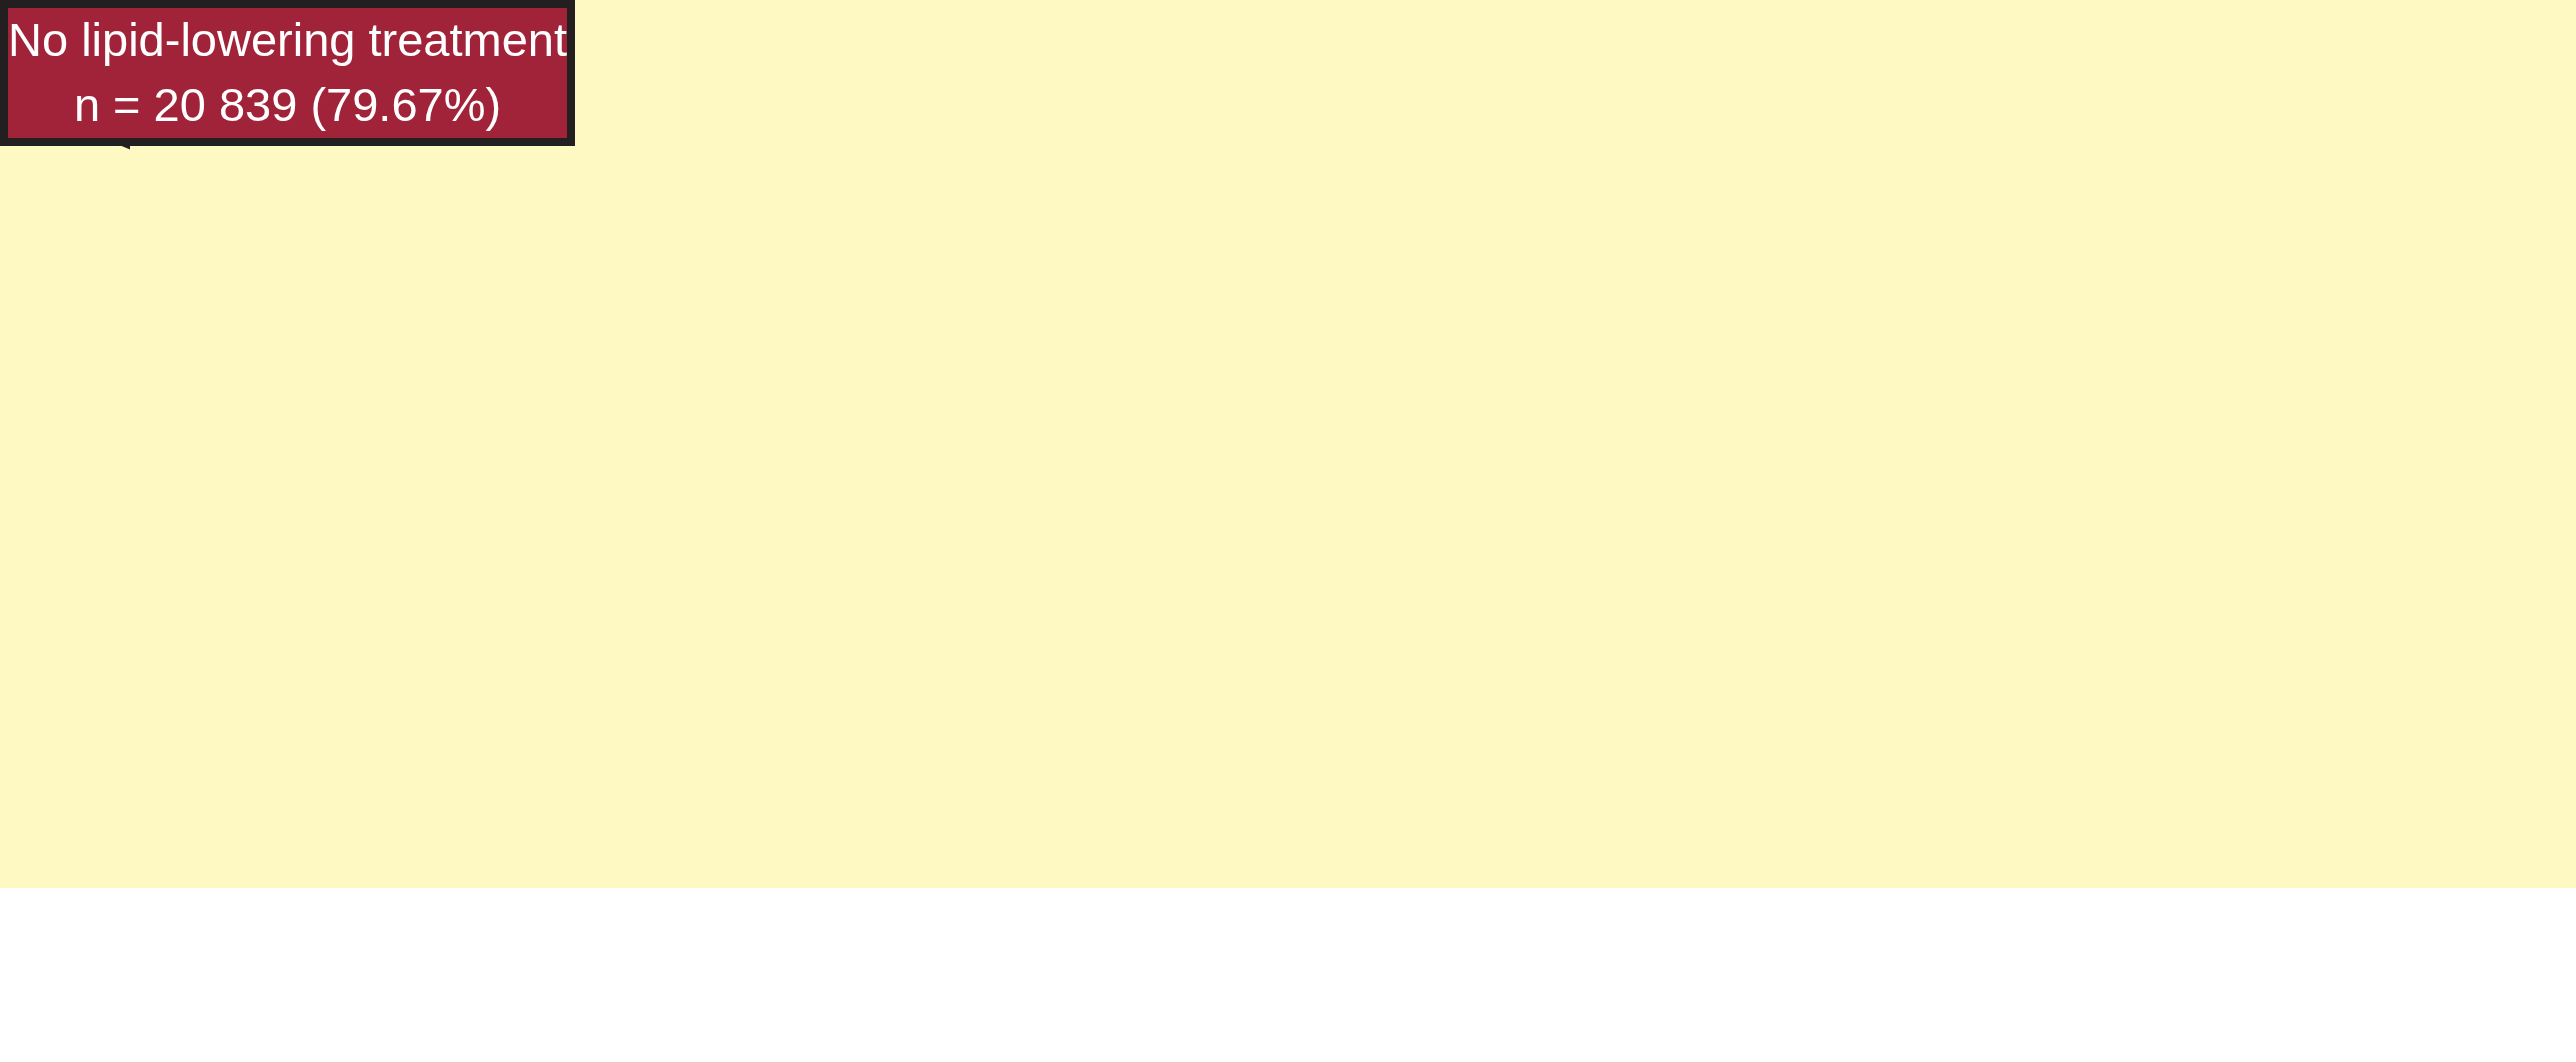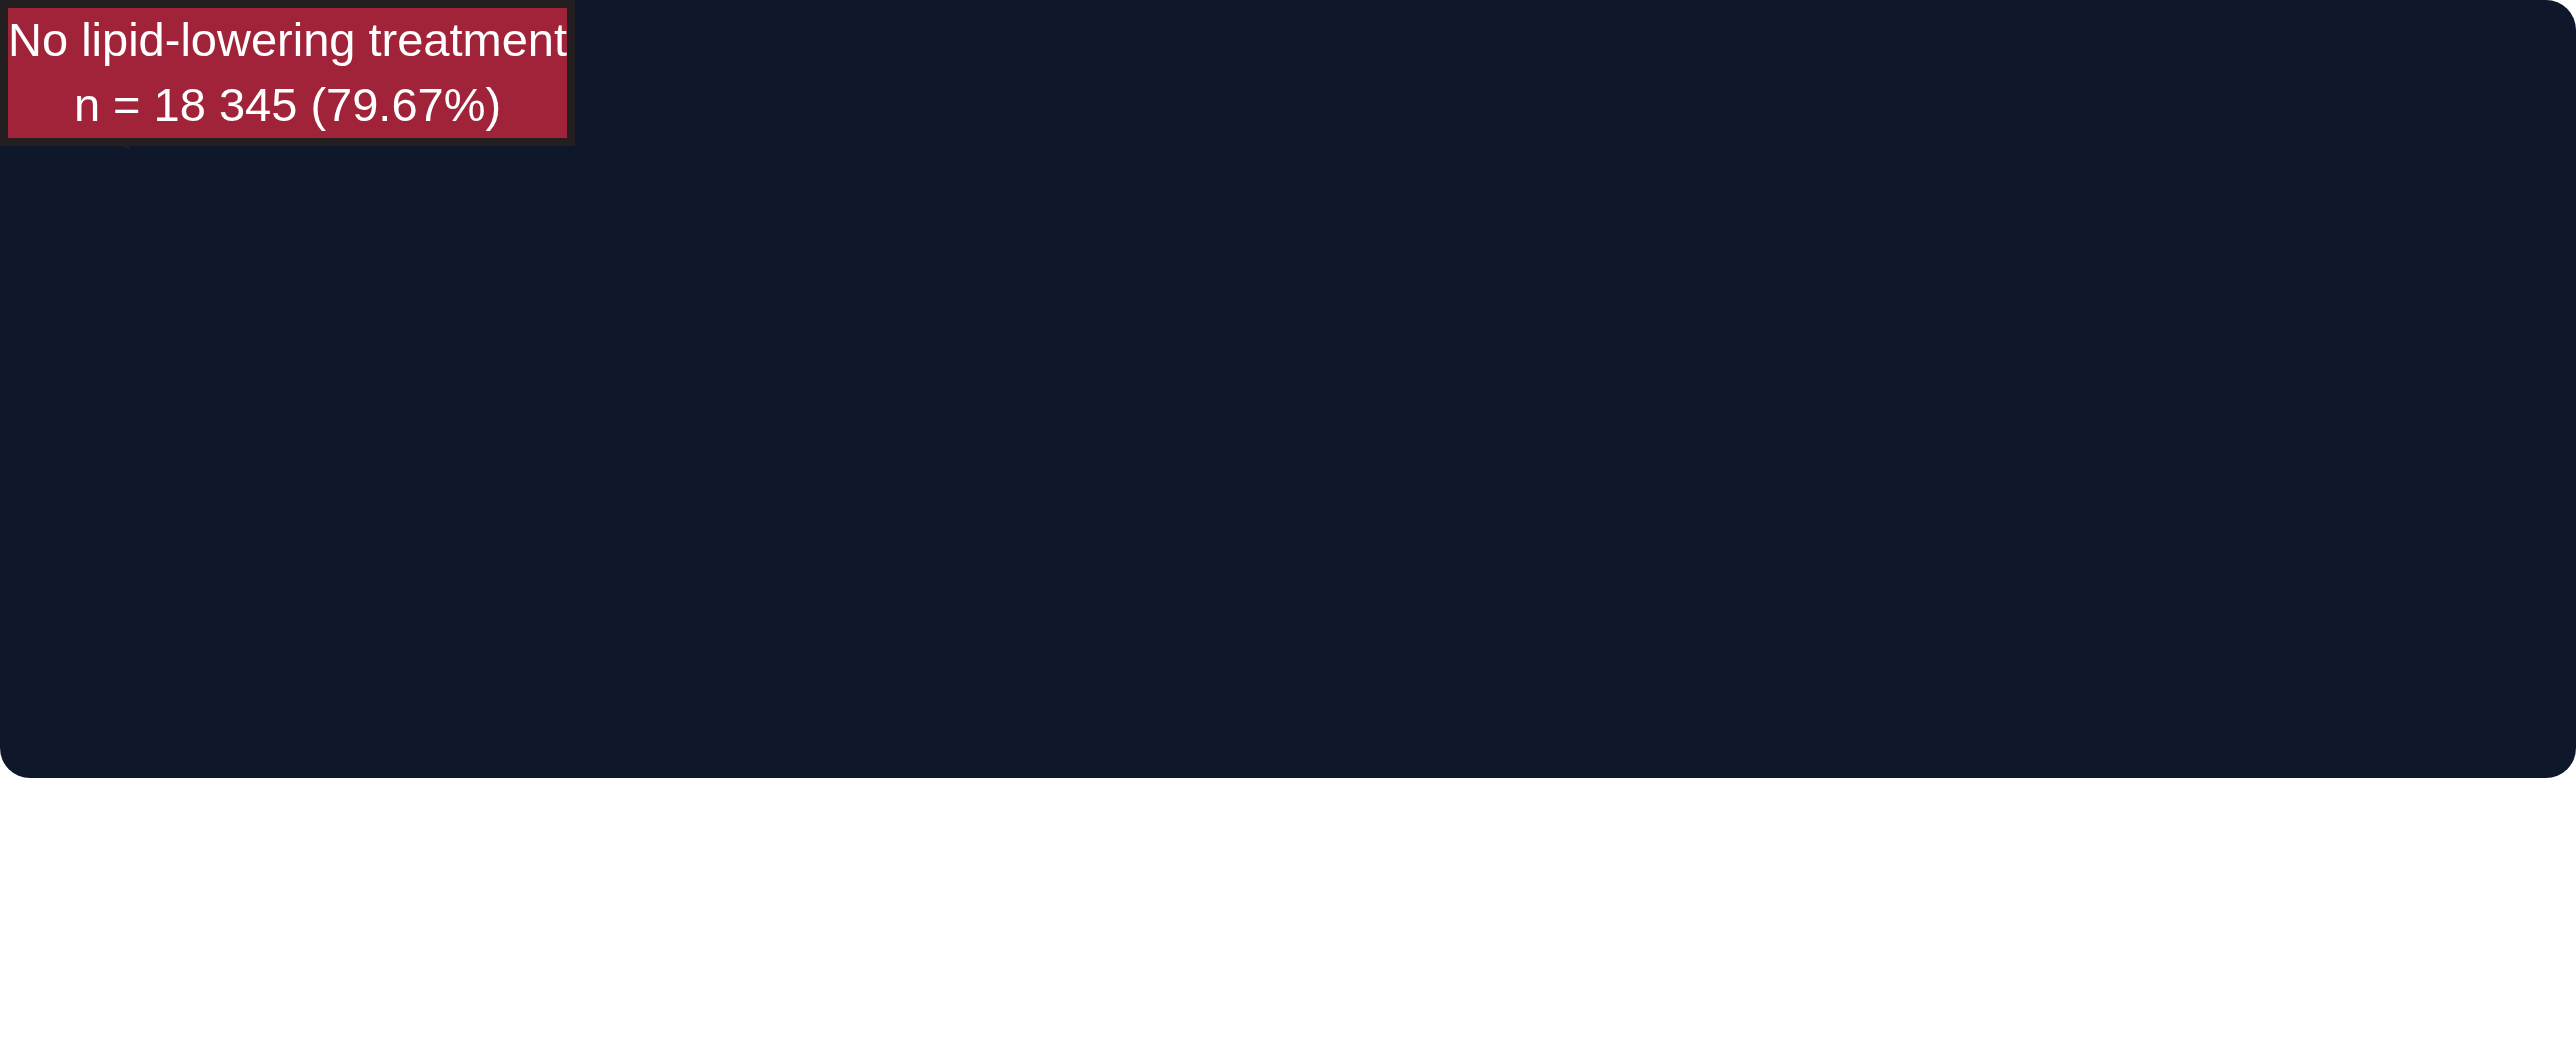--- a/index.html
+++ b/index.html
@@ -7,23 +7,22 @@
     padding: 0;
     background: #ffffff;
     width: 2576px;
     height: 1062px;
     overflow: hidden;
     font-family: "Liberation Sans", sans-serif;
   }
   .canvas {
     position: relative;
     width: 2576px;
-    height: 778px;
-    background: #0f172a;
-    border-radius: 30px;
+    height: 888px;
+    background: #fef9c3;
   }
   .node {
     position: absolute;
     box-sizing: border-box;
     border: 8.7px solid #231f20;
     display: flex;
     flex-direction: column;
     align-items: center;
     justify-content: center;
     text-align: center;
@@ -106,21 +105,21 @@
     <div>n = 689 (71.99%)</div>
   </div>
 
   <div class="node red" id="node-nollt-ldl">
     <div>No lipid-lowering treatment</div>
     <div>n = 1030 (77.44%)</div>
   </div>
 
   <div class="node red" id="node-nollt-high">
     <div>No lipid-lowering treatment</div>
-    <div>n = 18 345 (79.67%)</div>
+    <div>n = 20 839 (79.67%)</div>
   </div>
 
   <div class="connector" id="c-root-stub"></div>
   <div class="connector" id="c-branch1-v"></div>
   <div class="connector" id="c-green1-in"></div>
   <div class="connector" id="c-green2-in"></div>
   <div class="connector" id="c-green1-stub"></div>
   <div class="connector" id="c-branch2-v"></div>
   <div class="connector" id="c-diabetic-in"></div>
   <div class="connector" id="c-ldl-in"></div>

